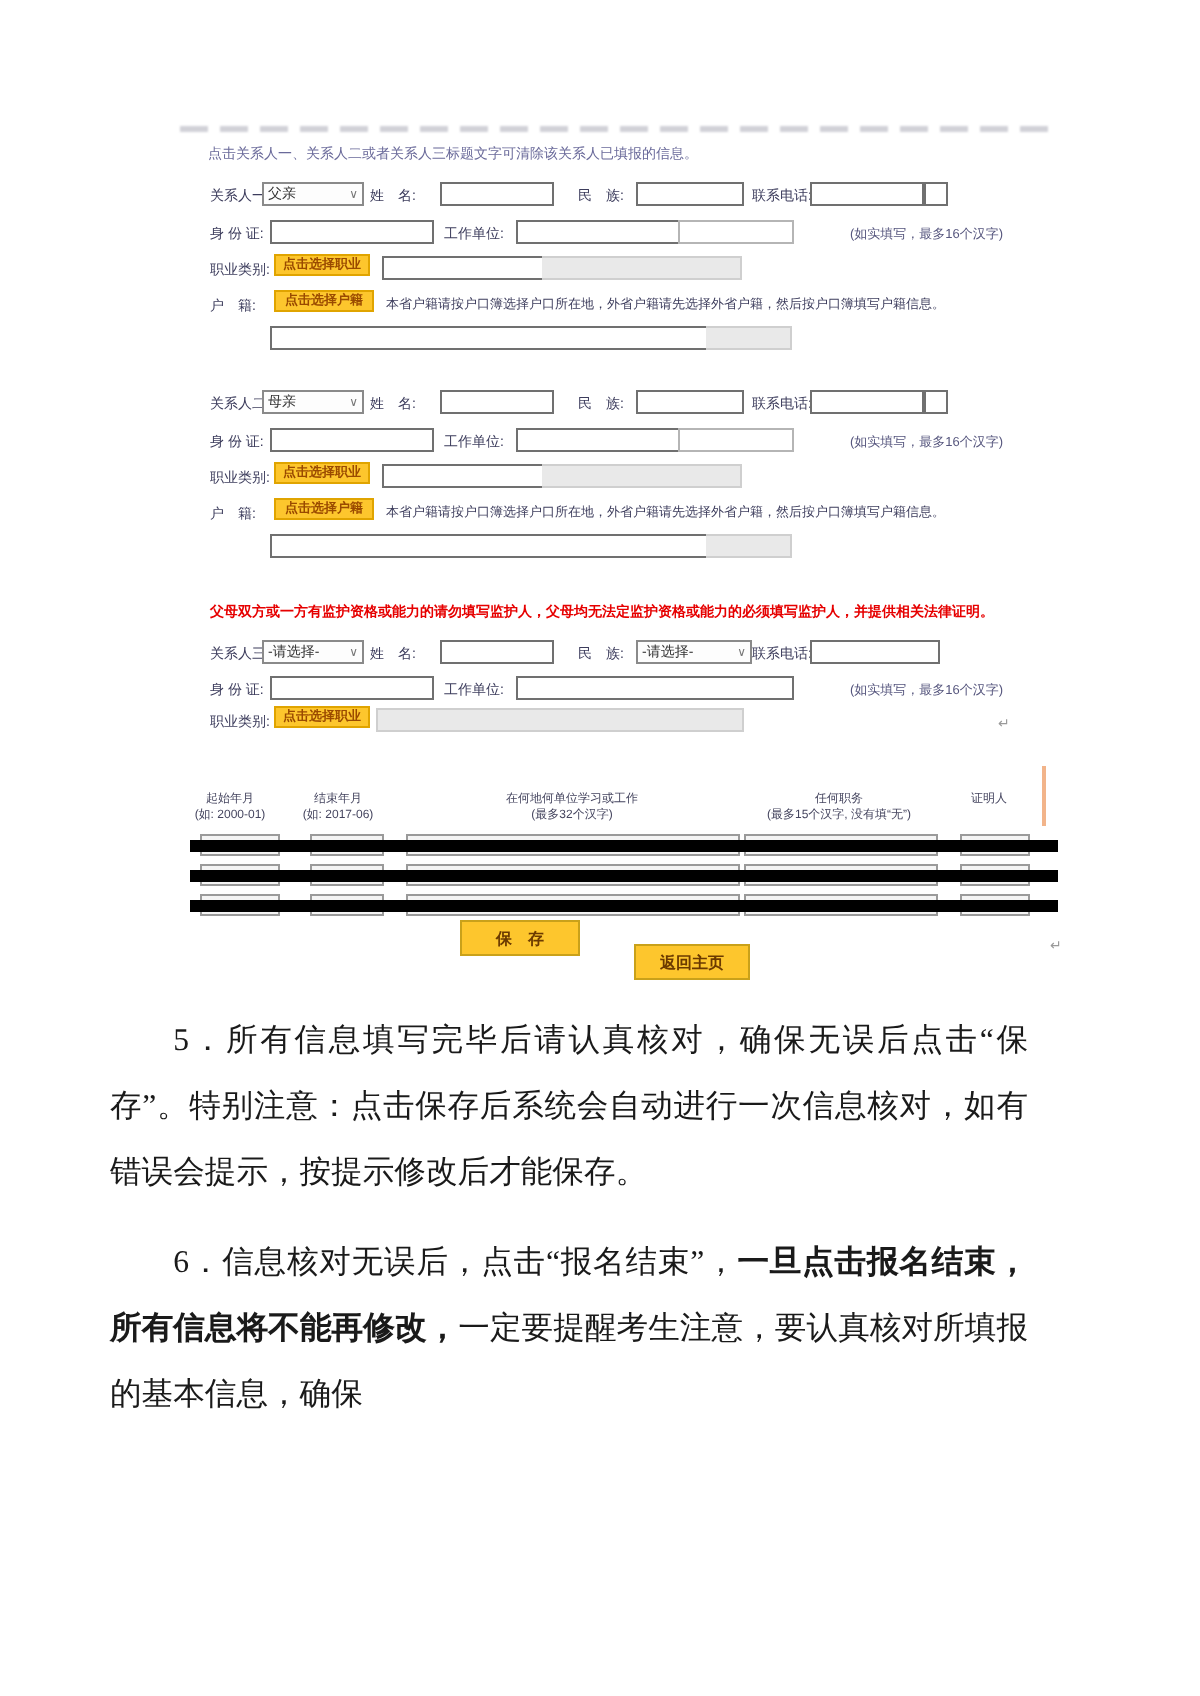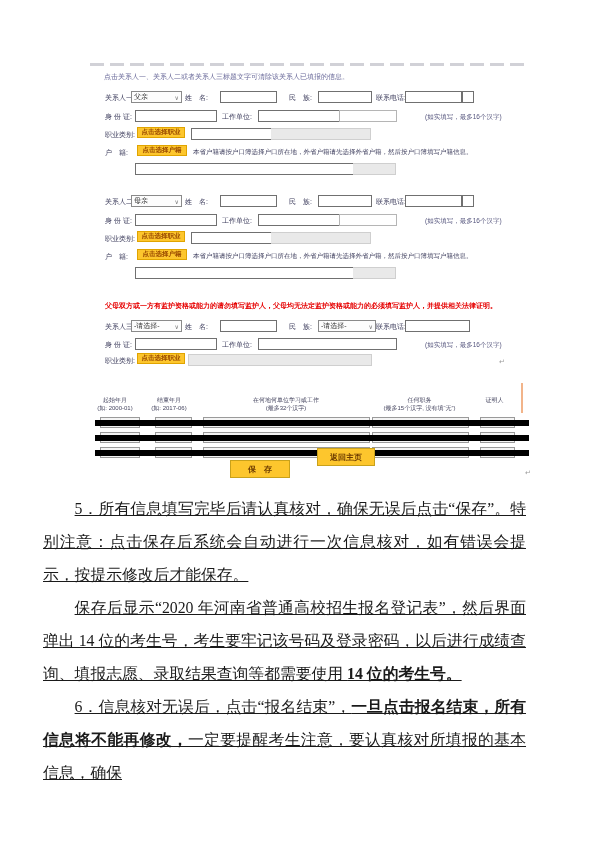--- a/index.html
+++ b/index.html
@@ -33,21 +33,21 @@
   .blackbar{height:6px;background:#000;}
   .bigbtn{height:16px;background:#fdc62d;border:1px solid #c9a11a;color:#6b3a00;
           font-size:8px;font-weight:bold;display:flex;align-items:center;justify-content:center;
           white-space:nowrap;}
   .orangemark{width:2px;background:#f2b48a;}
   .retmark{font-size:7px;color:#9a9a9a;}
 
   
   .doc{position:absolute;left:43px;top:492px;width:483px;
        font-family:"Liberation Serif",serif;font-size:15.8px;color:#1a1a1a;}
-  .doc p{margin:0;line-height:33px;text-align:justify;text-indent:2em;text-decoration:underline;}
+  .doc p{margin:12px;line-height:33px;text-align:justify;text-indent:2em;}
   .doc .b{font-weight:bold;}
 </style>
 </head>
 <body>
 
 <div class="shot">
 
   <div class="abs fadeline" style="left:2px;top:8px;width:438px;"></div>
   <div class="abs hint" style="left:16px;top:17px;">点击关系人一、关系人二或者关系人三标题文字可清除该关系人已填报的信息。</div>
 
@@ -180,20 +180,19 @@
   <span class="abs cellbox" style="left:67px;top:392px;width:35px;"></span>
   <span class="abs cellbox" style="left:115px;top:392px;width:165px;"></span>
   <span class="abs cellbox" style="left:284px;top:392px;width:95px;"></span>
   <span class="abs cellbox" style="left:392px;top:392px;width:33px;"></span>
   <div class="abs blackbar" style="left:7px;top:395px;width:434px;"></div>
 
   <span class="abs retmark" style="left:411px;top:303px;">↵</span>
   <span class="abs retmark" style="left:437px;top:414px;">↵</span>
 
   <span class="abs bigbtn" style="left:142px;top:405px;width:58px;">保　存</span>
-  <span class="abs bigbtn" style="left:229px;top:393px;width:56px;">返回主页</span>
+  <span class="abs bigbtn" style="left:229px;top:417px;width:56px;">返回主页</span>
 </div>
 
 <div class="doc">
     <p><span>5．所有信息填写完毕后请认真核对，确保无误后点击“保存”。特别注意：点击保存后系统会自动进行一次信息核对，如有错误会提示，按提示修改后才能保存。</span></p>
-    <p><span>保存后显示“2020 年河南省普通高校招生报名登记表”，然后界面弹出 14 位的考生号，考生要牢记该号码及登录密码，以后进行成绩查询、填报志愿、录取结果查询等都需要使用 </span><span class="b">14 位的考生号。</span></p>
     <p><span>6．信息核对无误后，点击“报名结束”，</span><span class="b">一旦点击报名结束，所有信息将不能再修改，</span><span>一定要提醒考生注意，要认真核对所填报的基本信息，确保</span></p>
   </div>
 
 </body></html>

